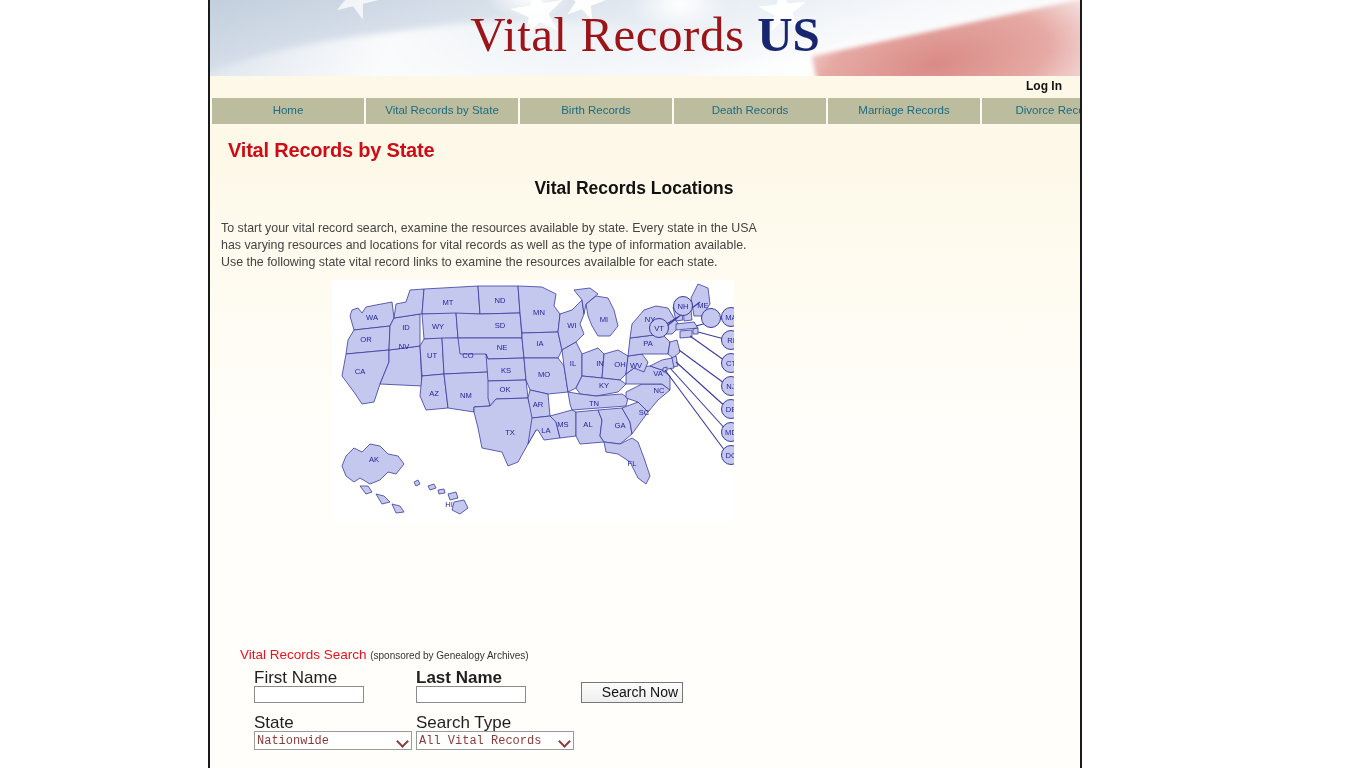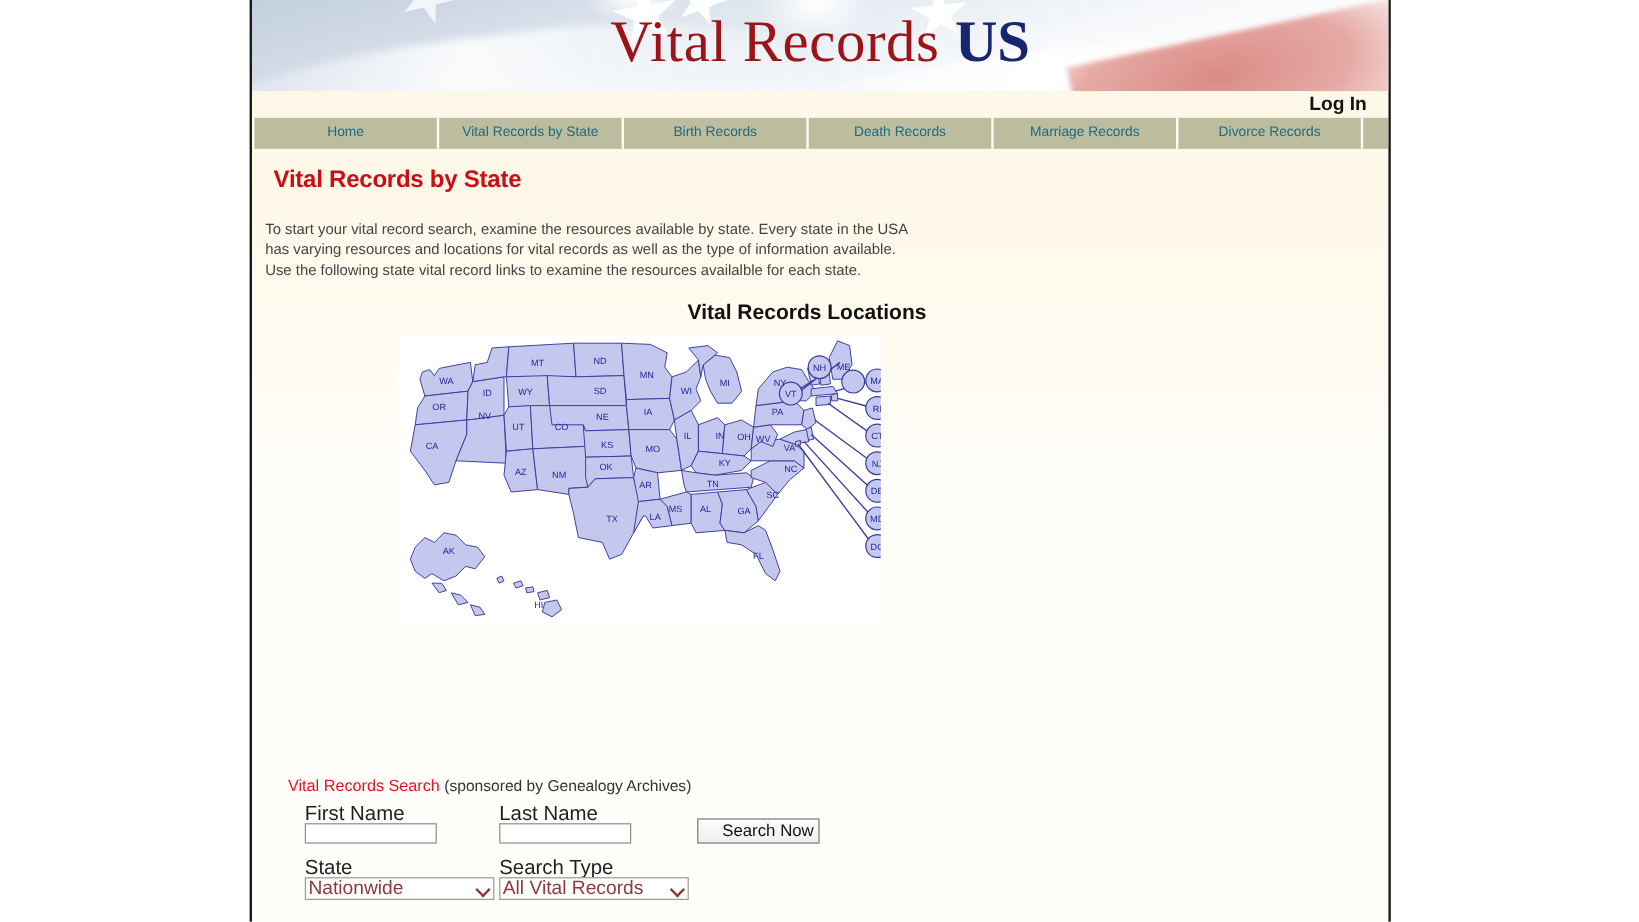--- a/index.html
+++ b/index.html
@@ -13,21 +13,21 @@
   }
   body {
     font-family: "Liberation Sans", sans-serif;
   }
 
   
   #page {
     position: absolute;
     left: 208px;
     top: 0;
-    width: 951px;
+    width: 874px;
     height: 768px;
     border-left: 2px solid #1a1a1a;
     border-right: 2px solid #1a1a1a;
     box-sizing: border-box;
     background: linear-gradient(to bottom, #fdf8e7 0px, #fdf8e7 140px, #fffefa 430px, #fffefa 768px);
     overflow: hidden;
   }
 
   
   #banner {
@@ -101,21 +101,21 @@
   
   #loginbar {
     height: 22px;
     background: #fdf8e7;
     position: relative;
   }
   #loginbar .login-link {
     position: absolute;
     right: 18px;
     top: 3px;
-    font-size: 16px;
+    font-size: 12px;
     font-weight: bold;
     color: #111111;
     text-decoration: none;
     cursor: pointer;
   }
 
   
   #nav {
     display: flex;
     height: 26px;
@@ -183,21 +183,21 @@
     font-size: 13px;
   }
   #searchbox .sb-title {
     color: #e8131f;
     font-weight: normal;
     font-size: 13.5px;
     display: inline;
   }
   #searchbox .sb-sponsor {
     color: #333333;
-    font-size: 13px;
+    font-size: 10px;
     display: inline;
   }
   #sb-grid {
     position: relative;
     margin-top: 6px;
     height: 92px;
   }
   .fld-label {
     position: absolute;
     font-size: 17px;
@@ -213,22 +213,22 @@
     font-size: 12px;
     padding: 0 2px;
     color: #222;
   }
   .fld-select {
     position: absolute;
     height: 19px;
     box-sizing: border-box;
     border: 1px solid #9a9a9a;
     background: #ffffff;
-    font-family: Liberation Sans, sans-serif;
-    font-size: 16px;
+    font-family: Liberation Mono, monospace;
+    font-size: 12px;
     color: #8c3a3a;
     padding: 0 2px;
     display: flex;
     align-items: center;
     cursor: pointer;
   }
   .fld-select .sel-text { flex: 1 1 auto; white-space: nowrap; overflow: hidden; }
   .fld-select .chev {
     width: 12px; height: 12px; flex: 0 0 auto;
     position: relative;
@@ -238,21 +238,21 @@
     position: absolute;
     left: 1px; top: 2px;
     width: 7px; height: 7px;
     border-right: 2px solid #8c3a3a;
     border-bottom: 2px solid #8c3a3a;
     transform: rotate(45deg);
   }
 
   #lbl-first { left: 14px; top: 0px; }
   #in-first  { left: 14px; top: 18px; width: 110px; }
-  #lbl-last  { left: 176px; top: 0px; }
+  #lbl-last  { left: 176px; top: 0px; font-weight: bold; }
   #in-last   { left: 176px; top: 18px; width: 110px; }
   #lbl-state { left: 14px; top: 45px; }
   #sel-state { left: 14px; top: 63px; width: 158px; }
   #lbl-type  { left: 176px; top: 45px; }
   #sel-type  { left: 176px; top: 63px; width: 158px; }
 
   #searchbtn {
     position: absolute;
     left: 341px;
     top: 14px;
@@ -310,27 +310,27 @@
     <div class="navcell">Death Records</div>
     <div class="navcell">Marriage Records</div>
     <div class="navcell">Divorce Records</div>
     <div class="navspacer"></div>
   </div>
 
   <div id="content">
 
     <div id="pagetitle">Vital Records by State</div>
 
+    <div id="maptitle">Vital Records Locations</div>
+
     <div id="intro">
       <div>To start your vital record search, examine the resources available by state. Every state in the USA</div>
       <div>has varying resources and locations for vital records as well as the type of information available.</div>
       <div>Use the following state vital record links to examine the resources availalble for each state.</div>
     </div>
-
-    <div id="maptitle">Vital Records Locations</div>
 
     <div id="mapwrap">
       <svg width="402" height="242" viewBox="0 0 402 242" xmlns="http://www.w3.org/2000/svg">
         <rect x="0" y="0" width="402" height="242" fill="#ffffff"></rect>
         <g fill="#c5c8ee" stroke="#3a3a9e" stroke-width="0.8" stroke-linejoin="round">
 
           <path d="M18 36 L20 30 L26 28 L30 33 L34 27 L44 25 L60 22 L62 38 L58 46 L22 50 Z"></path>
           <path d="M22 50 L58 46 L57 70 L14 74 L16 60 Z"></path>
           <path d="M14 74 L57 70 L57 82 L48 104 L42 122 L30 124 L22 112 L10 96 Z"></path>
           <path d="M57 70 L88 66 L90 106 L48 104 L57 82 Z"></path>

